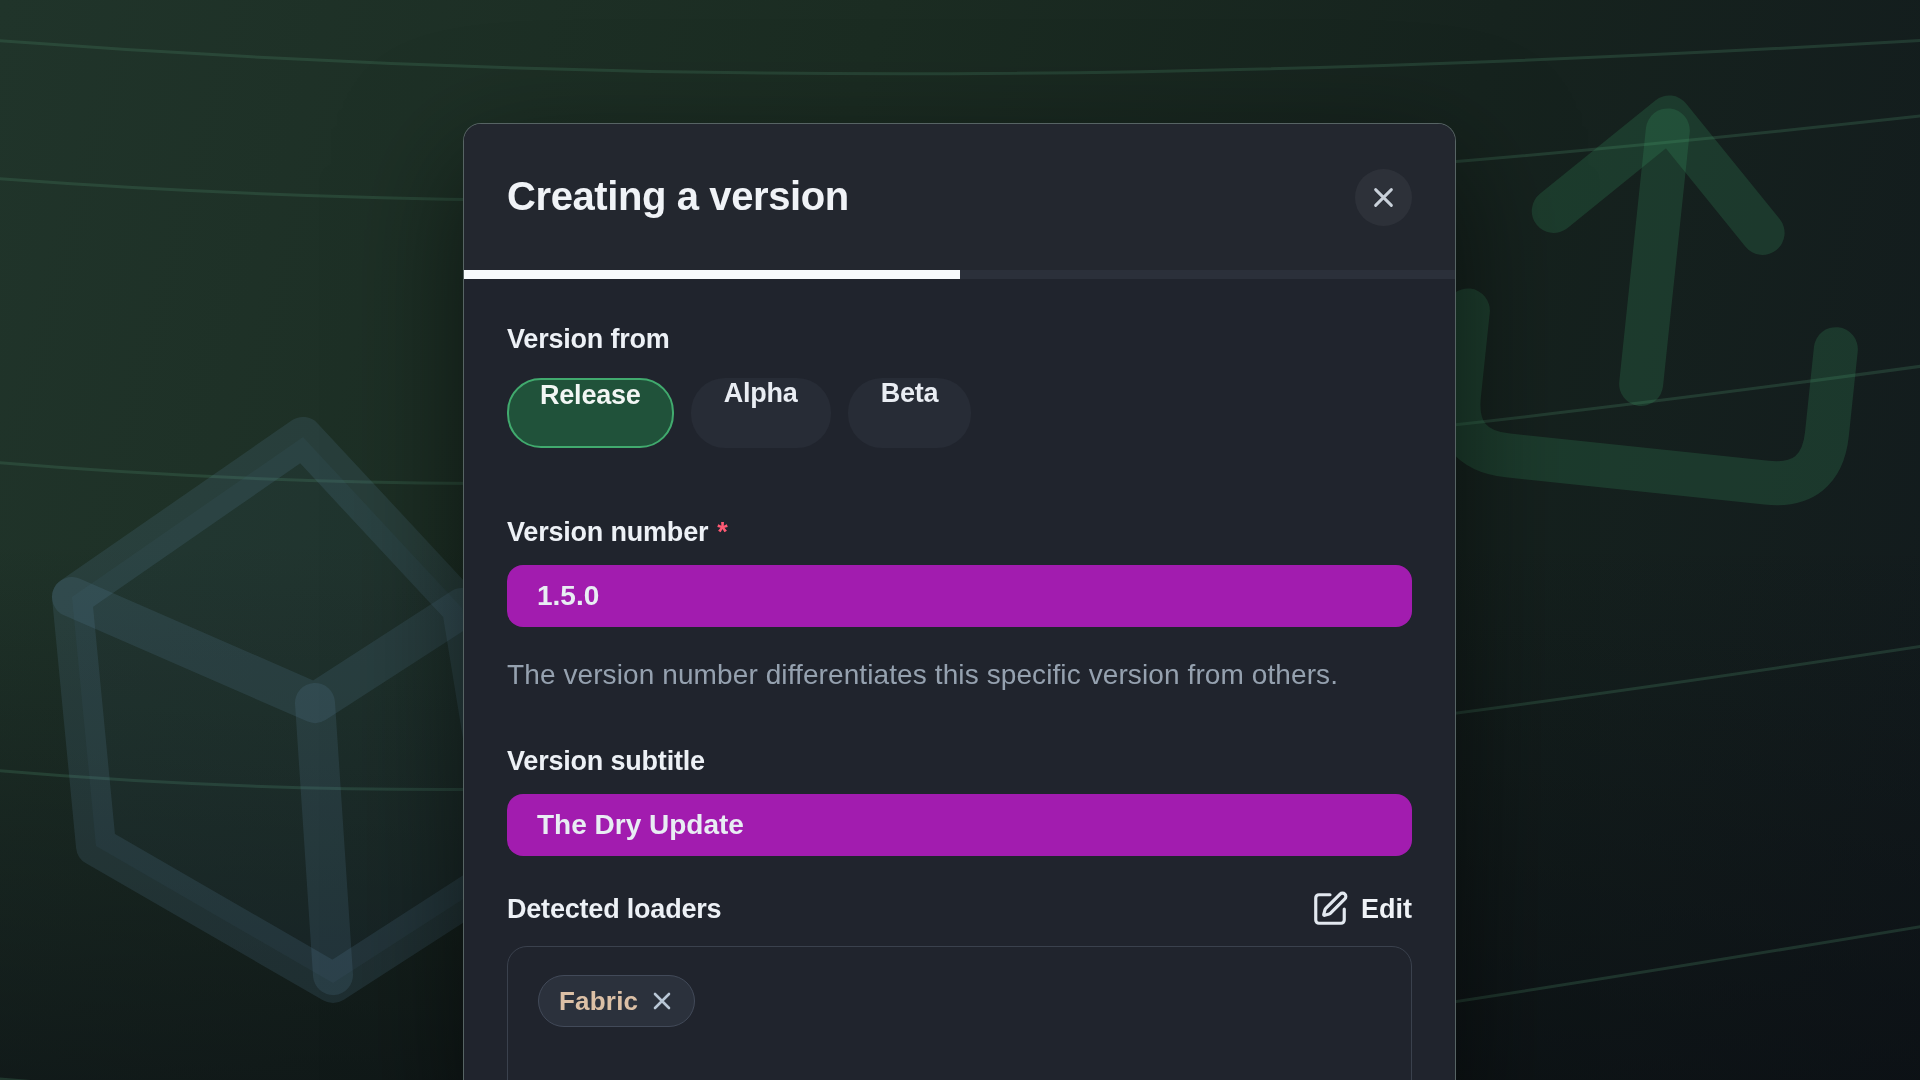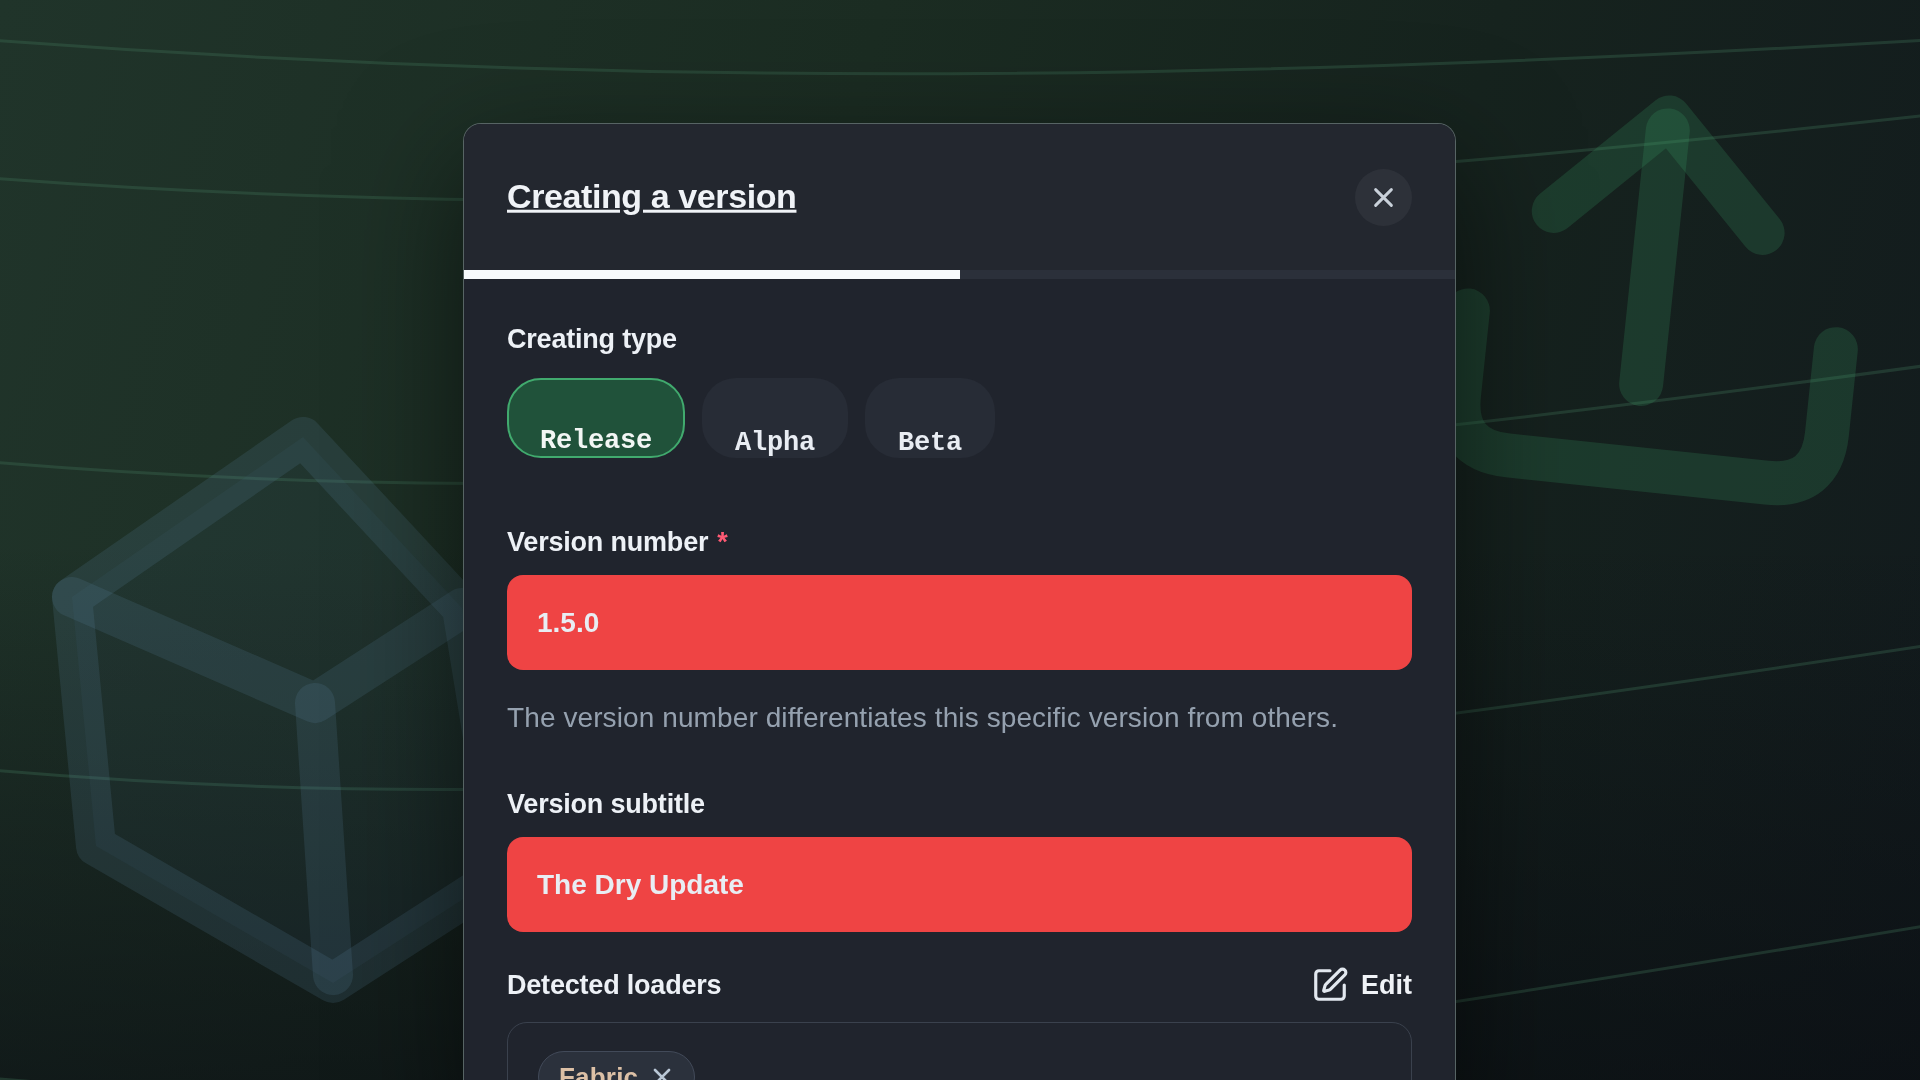--- a/index.html
+++ b/index.html
@@ -14,48 +14,48 @@
   
   .modal{
     position:absolute;left:463px;top:123px;width:993px;height:1010px;
     background:#20242d;border:1px solid rgba(178,205,192,0.38);
     border-radius:18px;box-shadow:0 40px 120px rgba(0,0,0,0.55);
     box-sizing:border-box;overflow:hidden;
   }
   .modal-header{position:relative;height:146px;background:#23272f;}
   .modal-title{
     position:absolute;left:43px;top:50%;transform:translateY(-52%);
-    font-size:34px;font-weight:700;color:#f0f3f7;letter-spacing:-0.4px;white-space:nowrap;text-decoration:underline;
+    font-size:40px;font-weight:700;color:#f0f3f7;letter-spacing:-0.4px;white-space:nowrap;
   }
   .close-btn{
     position:absolute;top:45px;right:43px;width:57px;height:57px;border-radius:50%;
     background:#2d3139;border:none;display:flex;align-items:center;justify-content:center;
     cursor:pointer;padding:0;
   }
   .progress-track{height:9px;background:#2b303a;position:relative;}
   .progress-fill{height:100%;background:#f7fafc;width:50%;}
   .modal-body{padding:0 43px;}
   .field-label{
     margin-top:44px;font-size:27px;font-weight:700;color:#edf1f6;
     letter-spacing:-0.2px;line-height:33px;display:flex;align-items:baseline;gap:9px;
   }
   .required{color:#ff5a74;font-weight:700;font-size:27px;}
   .seg-row{display:flex;gap:17px;margin-top:22px;}
   .seg-btn{
-    height:80px;padding:0 33px;border-radius:34px;border:none;cursor:pointer;
+    height:70px;padding:0 33px;border-radius:34px;border:none;cursor:pointer;
     background:#272c36;color:#e9edf3;font-size:27px;font-weight:700;
-    font-family:Liberation Mono, monospace;letter-spacing:-0.2px;display:flex;align-items:flex-end;
+    font-family:Liberation Sans, sans-serif;letter-spacing:-0.2px;display:flex;align-items:flex-start;
     box-sizing:border-box;
   }
   .seg-btn.selected{
     background:#20523a;border:2px solid #41aa6e;color:#f2f6f4;padding:0 31px;
   }
   .text-input{
-    margin-top:16px;width:100%;height:95px;box-sizing:border-box;
-    background:#ef4444;border:none;border-radius:16px;color:#e8edf3;
+    margin-top:16px;width:100%;height:62px;box-sizing:border-box;
+    background:#a21caf;border:none;border-radius:16px;color:#e8edf3;
     font-size:28px;font-weight:600;font-family:inherit;padding:0 30px;outline:none;
     display:block;
   }
   .help-text{
     margin-top:26px;max-width:890px;font-size:28px;color:#95a1af;
     line-height:44px;letter-spacing:0.1px;
   }
   .loaders-row{margin-top:34px;display:flex;align-items:center;justify-content:space-between;}
   .edit-btn{
     background:none;border:none;cursor:pointer;display:flex;align-items:center;gap:12px;
@@ -112,21 +112,21 @@
   </div>
 
   <div class="progress-track">
     <div class="progress-fill" style="width: 50%;"></div>
   </div>
 
   <div class="modal-body">
 
     <div class="field-label">
 
-      <span>Creating type</span>
+      <span>Version from</span>
     </div>
     <div class="seg-row">
       <button class="seg-btn selected">
         <span>Release</span>
       </button>
       <button class="seg-btn">
         <span>Alpha</span>
       </button>
       <button class="seg-btn">
         <span>Beta</span>

